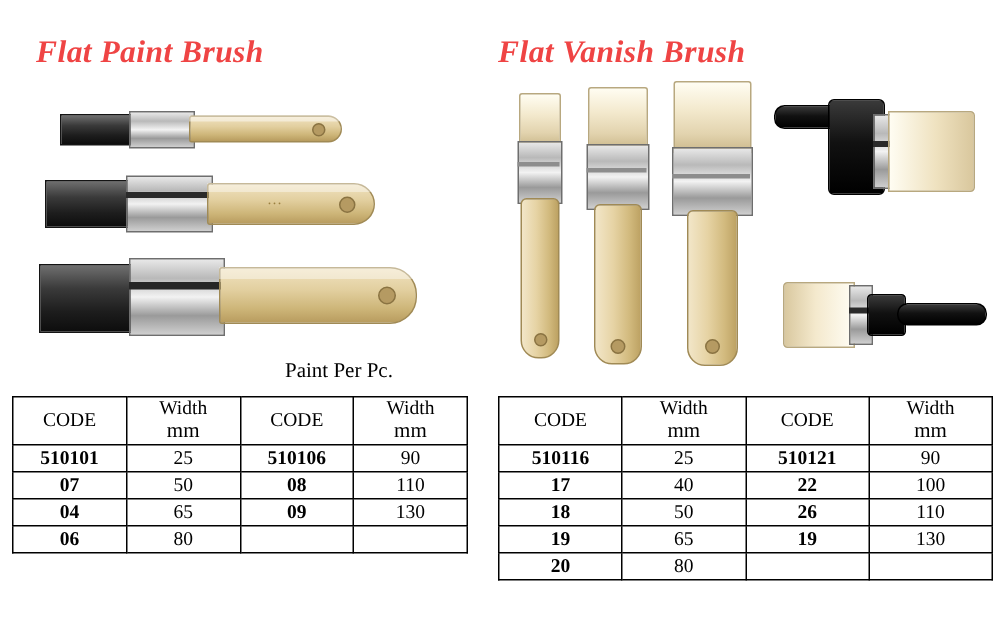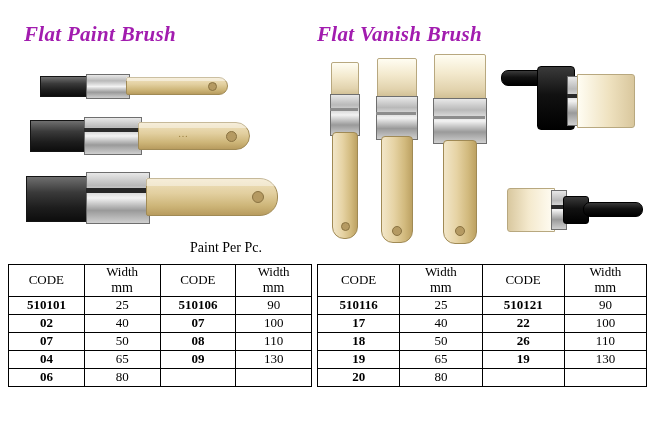--- a/index.html
+++ b/index.html
@@ -13,28 +13,28 @@
     position: relative;
     font-family: "Liberation Serif", serif;
     overflow: hidden;
   }
   .panel {
     position: absolute;
     top: 0;
     height: 429px;
   }
   #panel-left { left: 0; width: 320px; }
-  #panel-right { left: 311px; width: 343px; }
+  #panel-right { left: 326px; width: 343px; }
 
   .panel-title {
     font-family: "Liberation Serif", serif;
     font-weight: bold;
     font-style: italic;
     font-size: 21px;
-    color: #a21caf;
+    color: #ef4444;
     letter-spacing: 0.3px;
   }
   #panel-left .panel-title { position: absolute; left: 24px; top: 22px; }
   #panel-right .panel-title { position: absolute; left: 6px; top: 22px; }
 
   .art { position: absolute; }
 
   .unit-note {
     position: absolute;
     left: 190px;
@@ -180,26 +180,20 @@
       </tr>
     </thead>
     <tbody>
       <tr>
         <td class="code">510101</td>
         <td class="width">25</td>
         <td class="code">510106</td>
         <td class="width">90</td>
       </tr>
       <tr>
-        <td class="code">02</td>
-        <td class="width">40</td>
-        <td class="code">07</td>
-        <td class="width">100</td>
-      </tr>
-      <tr>
         <td class="code">07</td>
         <td class="width">50</td>
         <td class="code">08</td>
         <td class="width">110</td>
       </tr>
       <tr>
         <td class="code">04</td>
         <td class="width">65</td>
         <td class="code">09</td>
         <td class="width">130</td>

